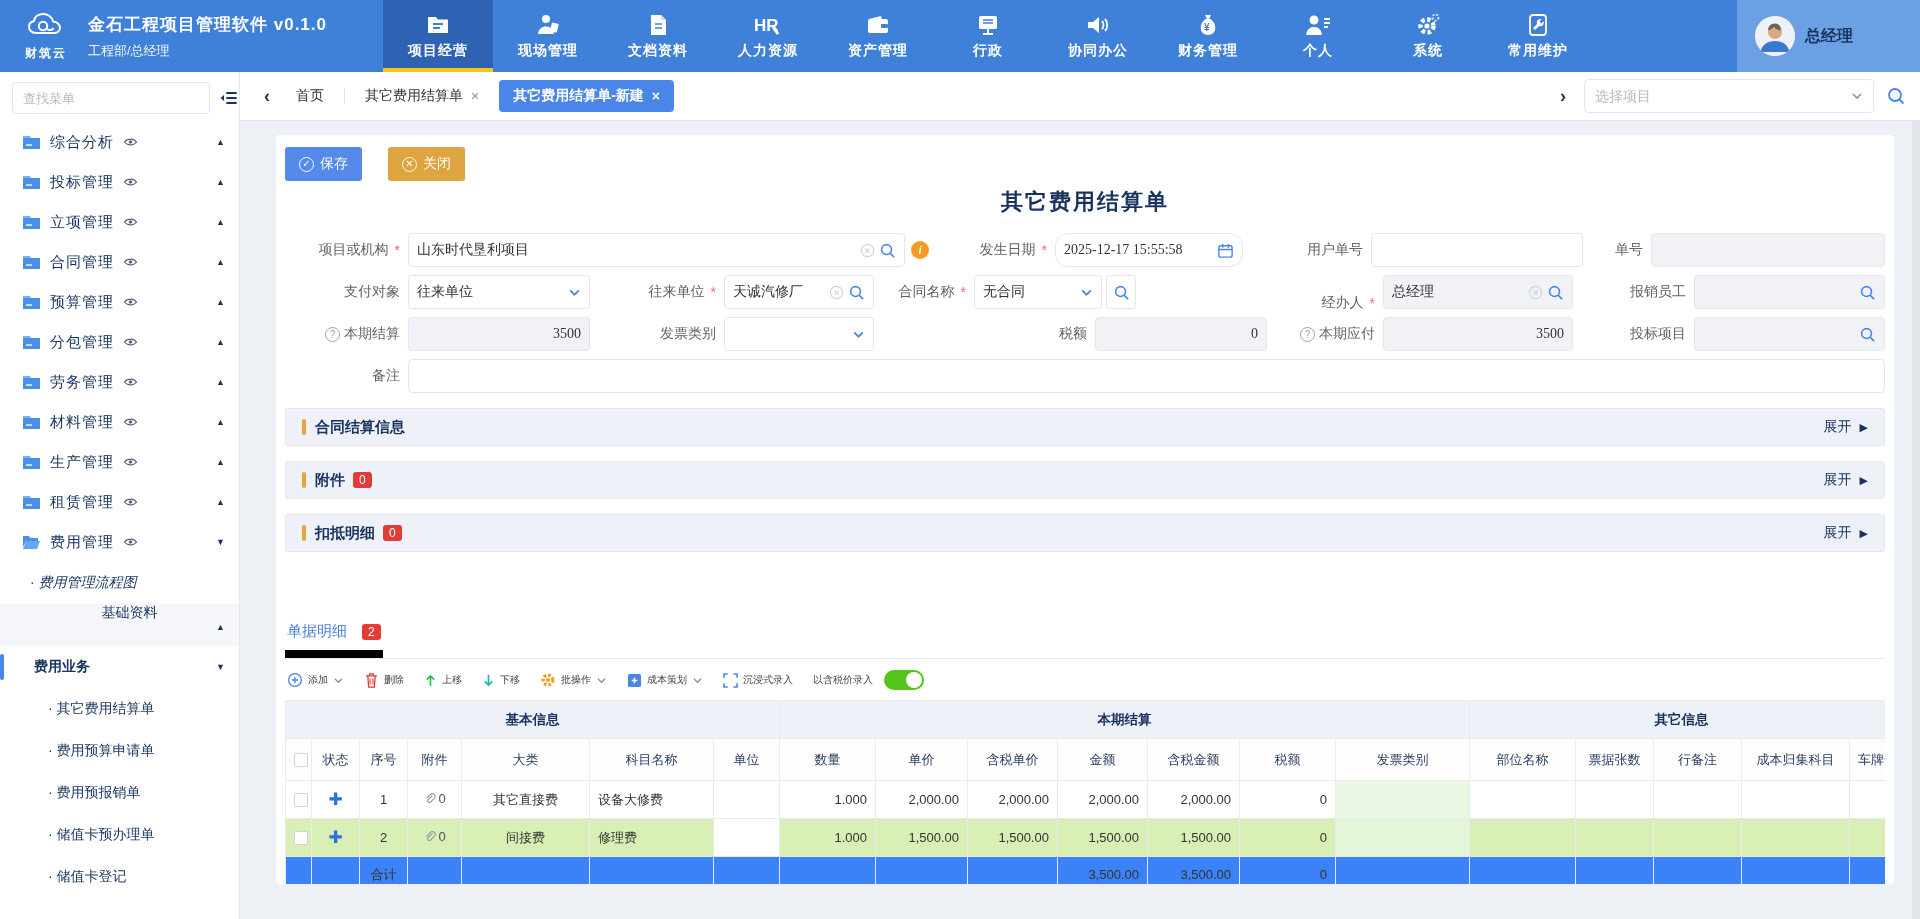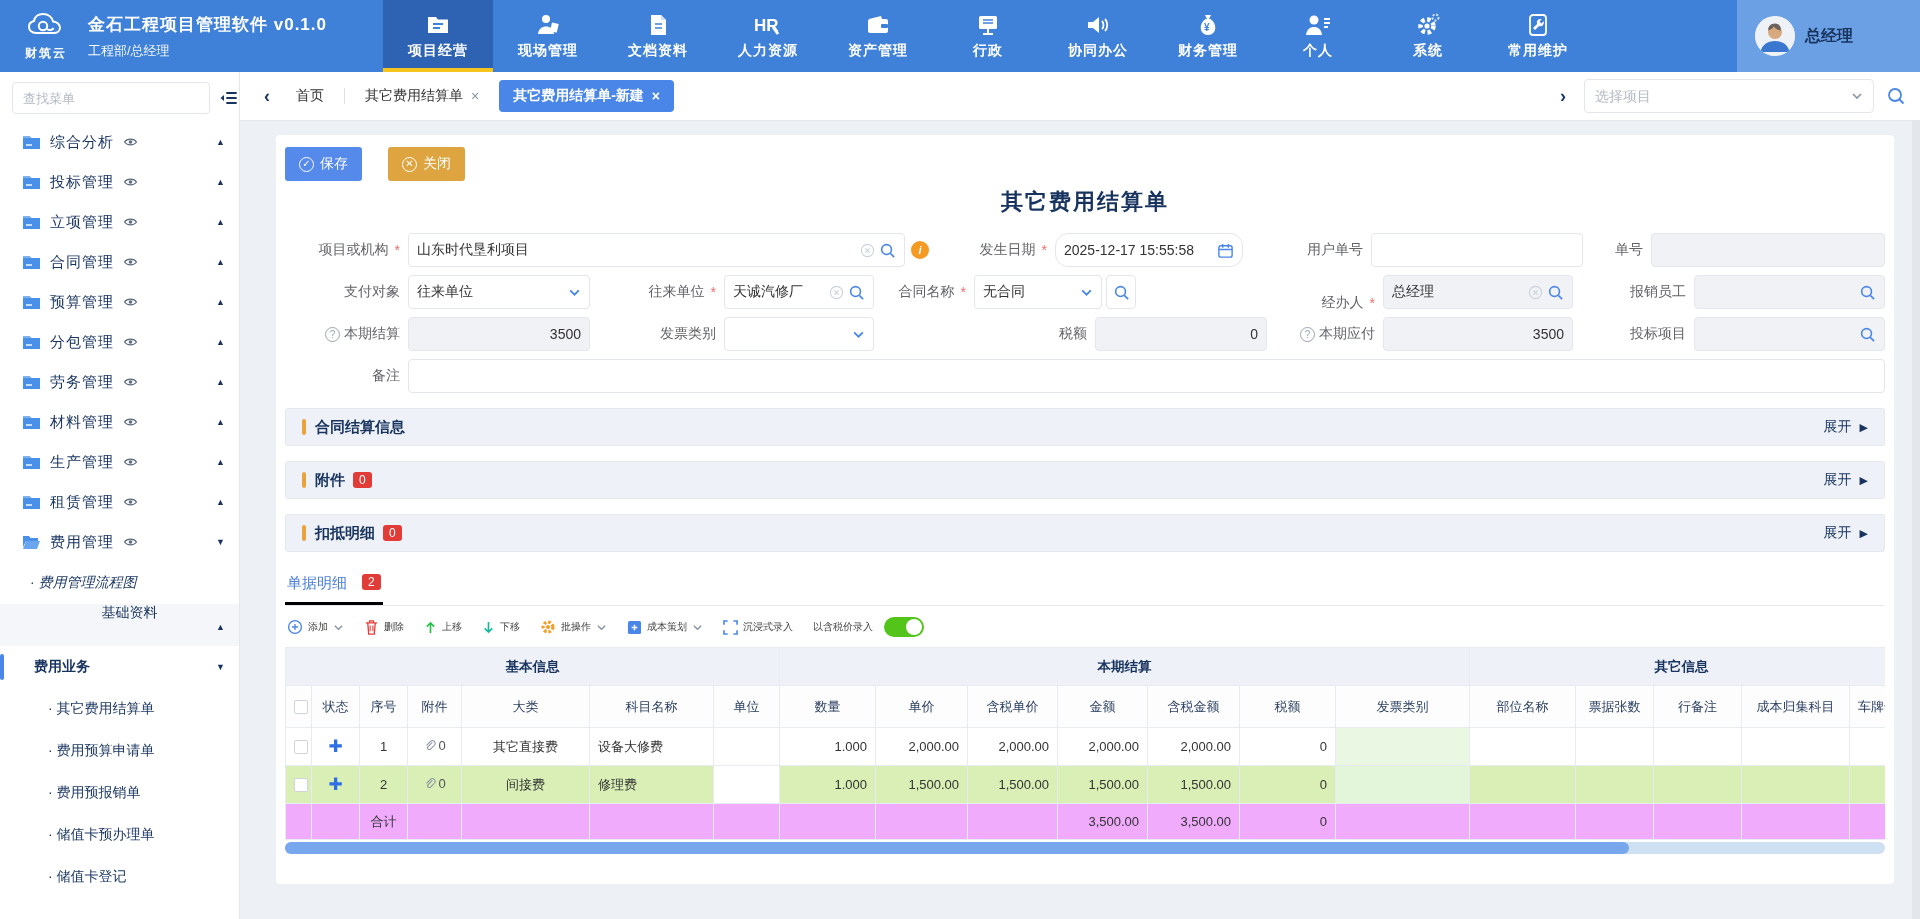--- a/index.html
+++ b/index.html
@@ -67,58 +67,58 @@
   .btn-close { background:#dda440; }
   .btn .bi { width:15px; height:15px; border:1.5px solid #fff; border-radius:50%; display:flex; align-items:center; justify-content:center; font-size:10px; line-height:1; }
 
   .doc-title { text-align:center; font-size:22px; font-weight:bold; color:#17335e; letter-spacing:2px; margin:6px 0 16px; }
 
   
   .frow { display:flex; align-items:center; margin-bottom:8px; height:34px; }
   .flabel { flex:none; text-align:right; color:#606266; font-size:14px; display:flex; align-items:center; justify-content:flex-end; gap:4px; white-space:nowrap; }
   .req { color:#f56c6c; margin-left:2px; }
   .fld { flex:none; height:34px; border:1px solid #e3e6ec; border-radius:4px; background:#fff; display:flex; align-items:center; padding:0 8px; margin-left:8px; gap:4px; position:relative; }
-  .fld input { border:none; outline:none; background:transparent; flex:1; min-width:0; font-size:14px; color:#333; font-family:Liberation Sans, sans-serif; }
+  .fld input { border:none; outline:none; background:transparent; flex:1; min-width:0; font-size:14px; color:#333; font-family:Liberation Serif, serif; }
   .fld.grey { background:#f0f2f5; }
   .fld.num input { text-align:right; }
   .spacer { flex:1; }
   .icobtn { display:flex; align-items:center; cursor:pointer; flex:none; }
   .help-ico { width:15px; height:15px; border:1px solid #9aa3af; color:#9aa3af; border-radius:50%; font-size:10px; display:inline-flex; align-items:center; justify-content:center; flex:none; }
   .info-ico { width:18px; height:18px; background:#f59a23; color:#fff; border-radius:50%; font-size:11px; font-weight:bold; font-style:italic; display:inline-flex; align-items:center; justify-content:center; margin-left:6px; flex:none; cursor:pointer; }
   .sq-search { width:30px; height:34px; border:1px solid #e3e6ec; border-radius:4px; margin-left:4px; display:flex; align-items:center; justify-content:center; cursor:pointer; flex:none; }
 
   
   .section { height:38px; background:#eef1f7; border:1px solid #e4e7ed; border-radius:3px; display:flex; align-items:center; padding:0 16px; margin-top:15px; cursor:pointer; }
   .sec-bar { width:4px; height:16px; background:#e8a33d; border-radius:2px; margin-right:9px; }
   .sec-label { font-weight:bold; color:#17335e; font-size:15px; }
   .badge { background:#e23c39; color:#fff; font-size:12px; border-radius:3px; padding:1px 6px; margin-left:8px; }
   .sec-expand { margin-left:auto; color:#17335e; font-size:14px; display:flex; align-items:center; gap:8px; }
   .sec-expand .arr { font-size:11px; }
 
   
   .dtab-row { margin-top:16px; border-bottom:1px solid #e8eaee; display:flex; }
-  .dtab { display:inline-flex; align-items:flex-start; gap:7px; padding:6px 2px 9px; color:#4a7fd4; font-size:15px; border-bottom:3px solid #000000; cursor:pointer; }
+  .dtab { display:inline-flex; align-items:center; gap:7px; padding:6px 2px 9px; color:#4a7fd4; font-size:15px; border-bottom:8px solid #000000; cursor:pointer;margin-top:48px; }
   .dtoolbar { display:flex; align-items:center; gap:20px; padding:11px 2px 10px; font-size:10px; color:#444; }
   .tool { display:flex; align-items:center; gap:5px; cursor:pointer; white-space:nowrap; }
   .toggle { width:40px; height:20px; background:#52c41a; border-radius:10px; position:relative; margin-left:6px; cursor:pointer; flex:none; }
   .toggle::after { content:""; position:absolute; right:2px; top:2px; width:16px; height:16px; background:#fff; border-radius:50%; }
 
   
   .tbl-wrap { width:1600px; overflow:hidden; }
   table.grid { border-collapse:collapse; table-layout:fixed; width:1608px; font-size:13px; }
   .grid th, .grid td { border:1px solid #e8ebf1; padding:0 8px; height:38px; overflow:hidden; white-space:nowrap; }
   .grid thead tr.grp th { background:#eef1f7; color:#17335e; font-weight:bold; font-size:13.5px; height:38px; }
   .grid thead tr.cols th { background:#fdfdfe; color:#2a3f5f; font-weight:normal; height:42px; }
   .grid .grp-sep { border-left:1px solid #c4cad6; }
   .grid td.r { text-align:right; } .grid td.c, .grid th { text-align:center; } .grid td.l { text-align:left; }
   .grid tbody tr.sel td { background:#d9efb5; }
   .grid td.inv { background:#eaf8e3; }
   .grid tr.sel td.inv { background:#e4f6da; }
   .grid tr.sel td.editcell { background:#fff; }
-  .grid tr.total td { background:#f0abfc; color:#333; height:36px; }
+  .grid tr.total td { background:#3b82f6; color:#333; height:36px; }
   .cbx { width:14px; height:14px; border:1px solid #cfd4dc; border-radius:2px; background:#fff; display:inline-block; vertical-align:middle; cursor:pointer; }
   .plus { color:#2f6fe4; font-weight:bold; font-size:17px; cursor:pointer; }
   .attach { display:inline-flex; align-items:center; gap:2px; color:#555; }
   .hscroll { width:1600px; height:12px; background:#cfe0f3; border-radius:6px; margin-top:2px; position:relative; }
   .hthumb { position:absolute; left:0; top:0; height:12px; width:84%; background:#79a7ee; border-radius:6px; cursor:pointer; }
   .vtrack { position:absolute; right:0; top:49px; bottom:0; width:8px; background:#e3e6ea; }
 </style>
 </head>
 <body>
 

